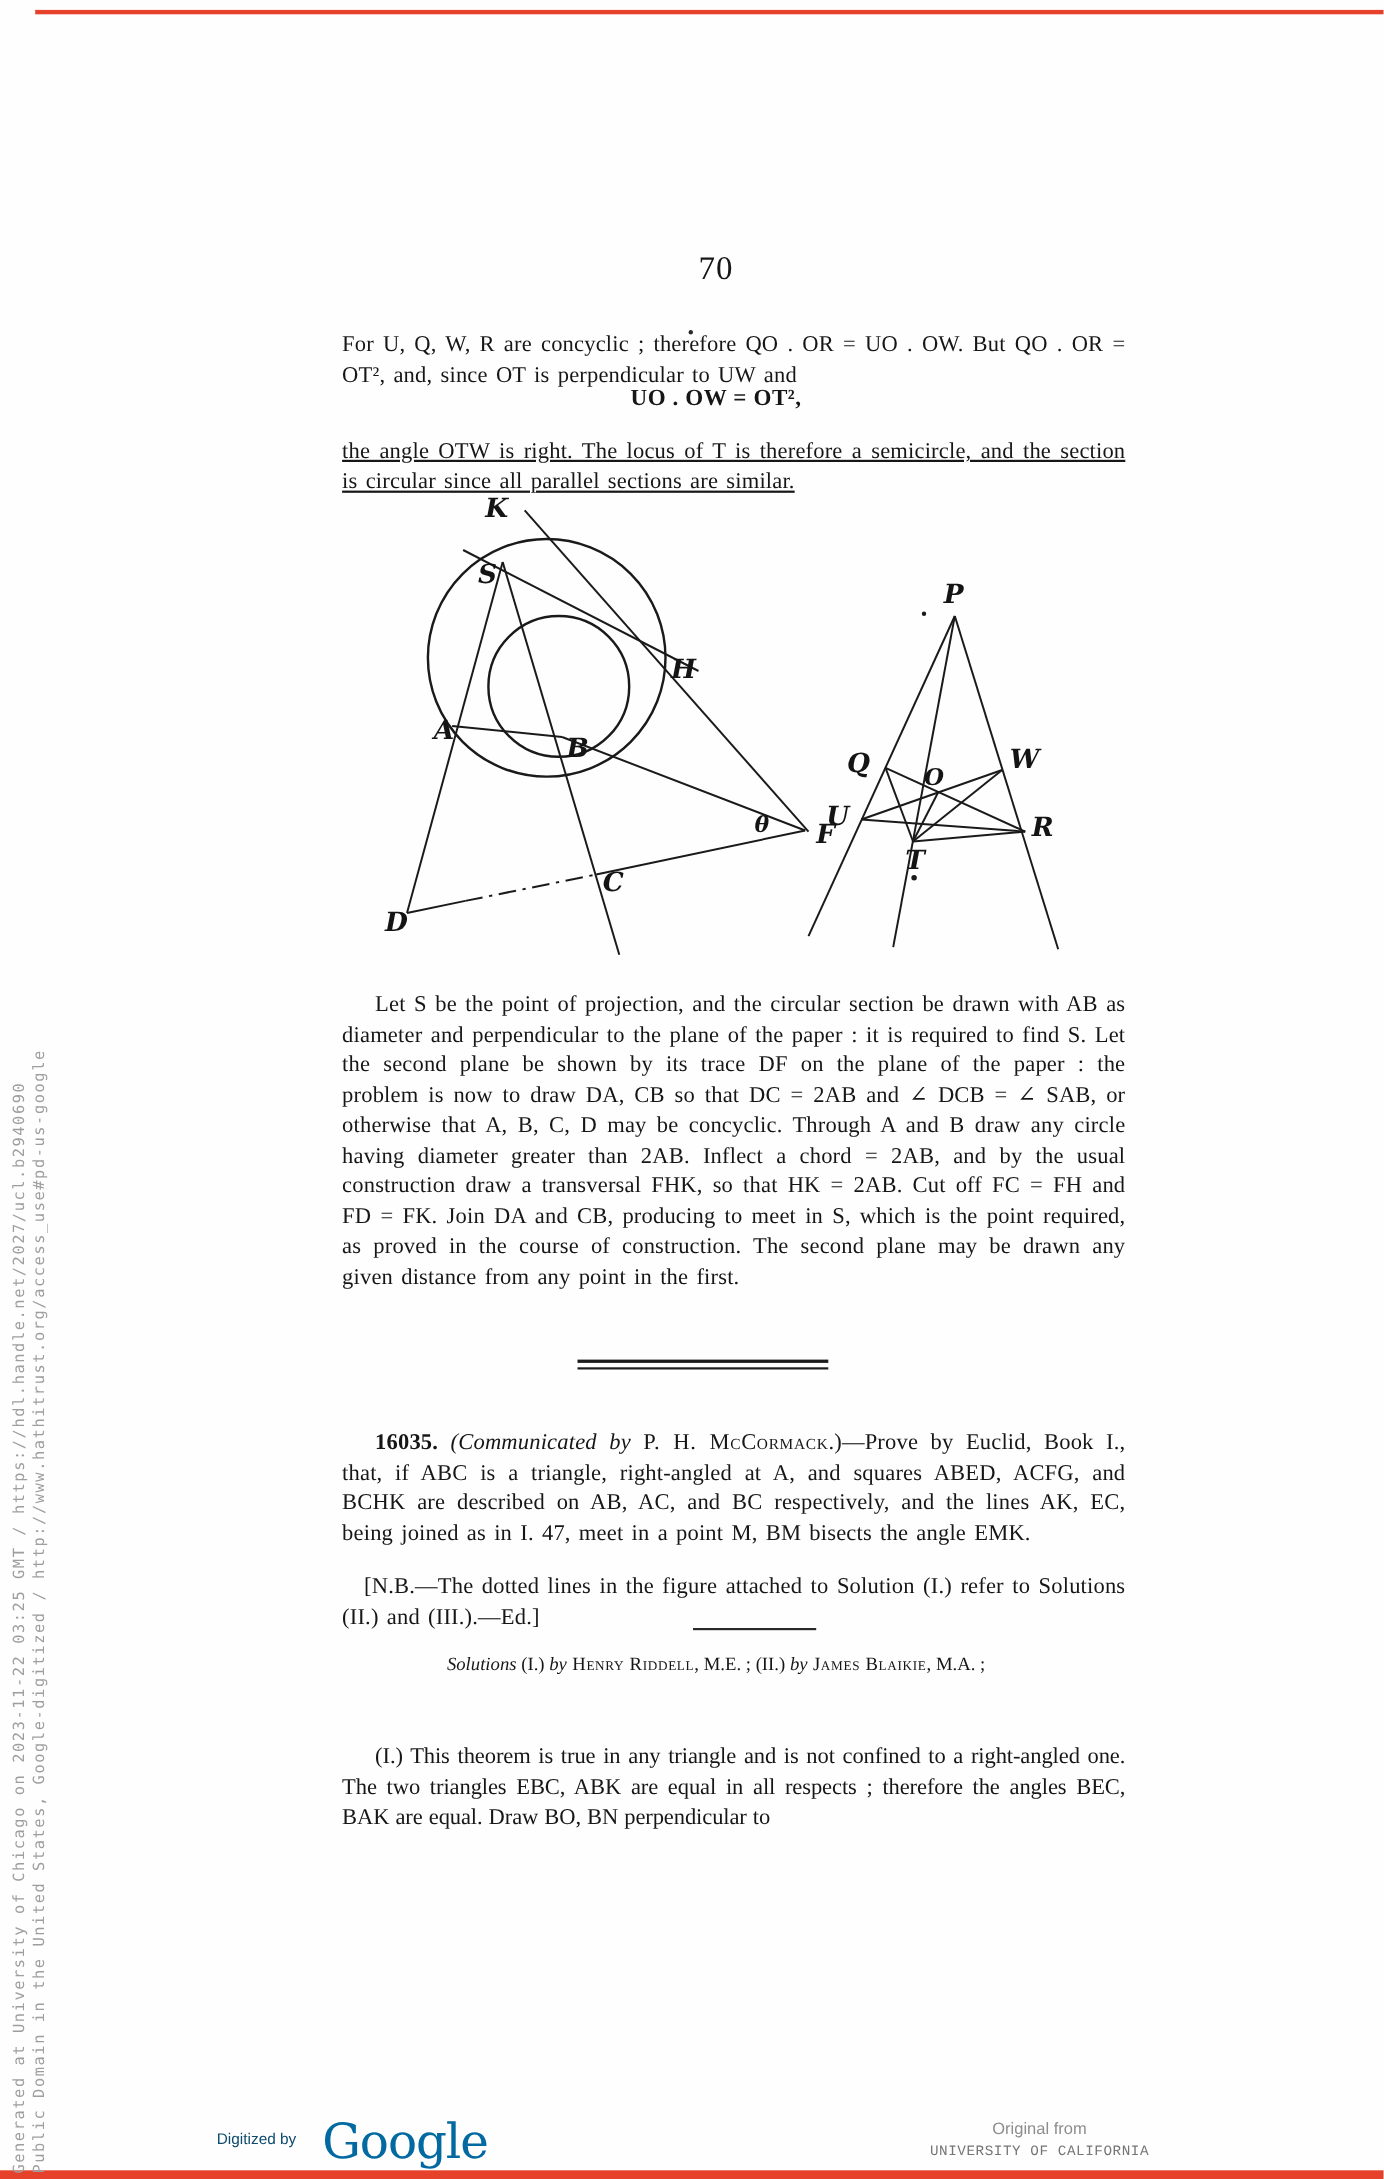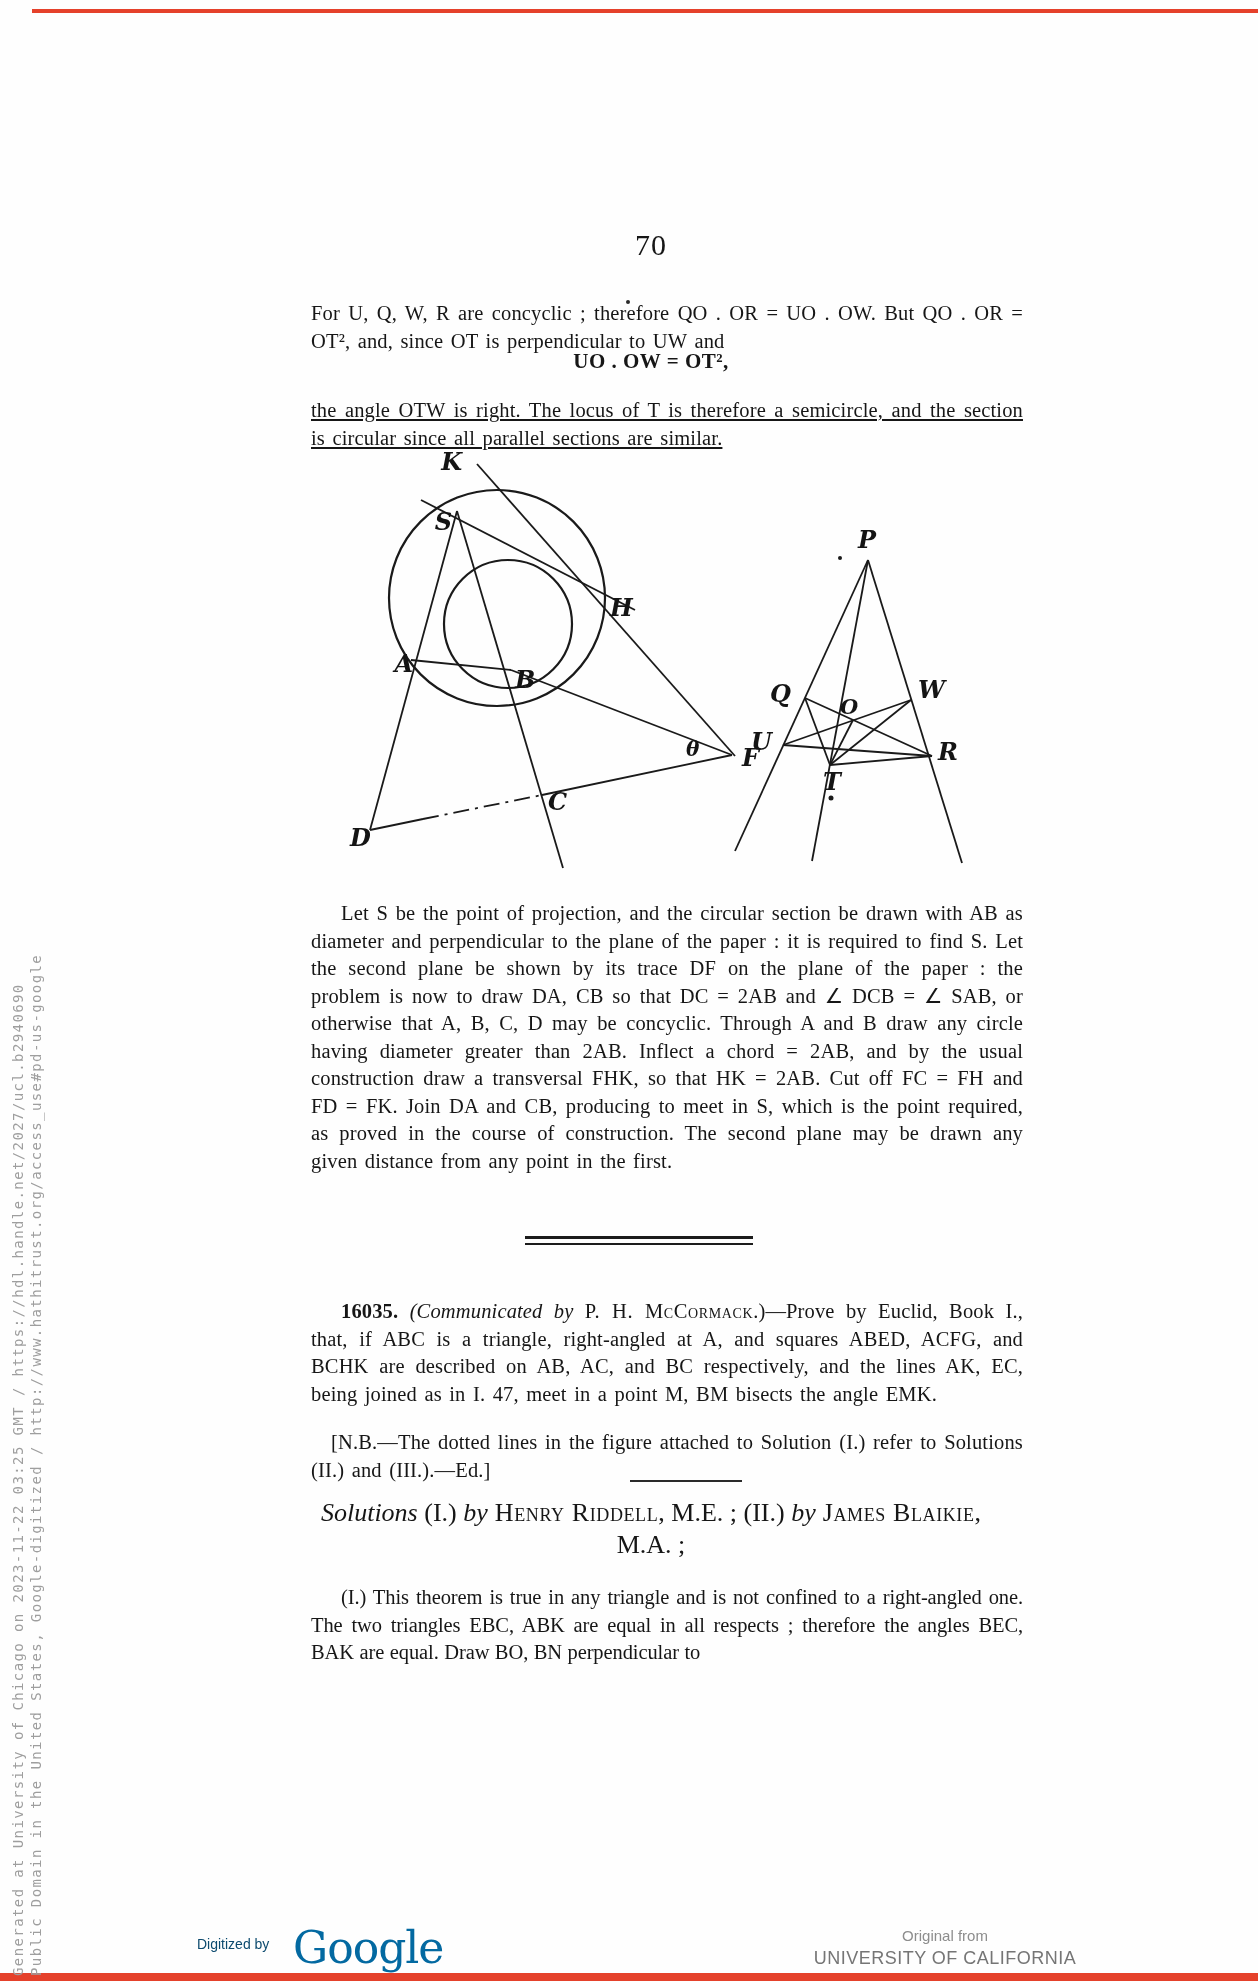--- a/index.html
+++ b/index.html
@@ -2,40 +2,40 @@
 <html><head>
 <meta charset="utf-8">
 <style>
   html,body{margin:0;padding:0;background:#ffffff;}
   .page{position:relative;width:1258px;height:1981px;background:#fefefe;overflow:hidden;
         font-family:"Liberation Serif","DejaVu Serif",serif;color:#161616;}
   .abs{position:absolute;}
   .edge{background:#e5412b;}
   .measure{left:295px;width:712px;}
   .body-text{font-size:20.5px;line-height:27.5px;text-align:justify;word-spacing:2.2px;letter-spacing:0.15px;}
-  .indent{text-indent:30px;font-family:Liberation Serif, serif;}
+  .indent{text-indent:30px;}
   p{margin:16px;}
   .pagenum{font-size:30px;text-align:center;letter-spacing:1px;}
   .equation{font-size:21px;text-align:center;letter-spacing:0.5px;font-weight:bold;}
   .bold{font-weight:bold;}
   .ital{font-style:italic;}
   .smallcaps{font-variant:small-caps;letter-spacing:0.6px;}
   .center{text-align:center;}
   .divider{border-top:3px solid #1c1c1c;border-bottom:2px solid #1c1c1c;height:4px;}
   .shortrule{background:#2a2a2a;height:2px;}
-  .sol-head{font-size:26px;line-height:32px;}
+  .sol-head{font-size:17px;line-height:32px;}
   .tight{word-spacing:0.5px;letter-spacing:-0.1px;}
   .watermark{transform-origin:0 0;transform:rotate(-90deg);
              font-family:"DejaVu Sans Mono",monospace;font-size:14px;line-height:17.5px;
              color:#9e9e9e;letter-spacing:1.4px;white-space:nowrap;}
   .foot-sans{font-family:"Liberation Sans","DejaVu Sans",sans-serif;}
   .digitized{font-size:14px;color:#0c4a6e;}
   .google-logo{font-family:"DejaVu Serif",serif;font-size:44px;color:#0369a1;letter-spacing:-1px;}
   .orig-from{font-size:15px;color:#8d8d8d;text-align:center;}
-  .institution{font-size:18px;color:#757575;letter-spacing:0.5px;text-align:center;}
+  .institution{font-size:13px;color:#757575;letter-spacing:0.5px;text-align:center;font-family:Liberation Mono, monospace;}
   .ink-dot{width:4px;height:4px;border-radius:50%;background:#2a2a2a;}
   svg text{font-family:"DejaVu Serif",serif;font-style:italic;font-weight:bold;fill:#141414;}
 </style>
 </head>
 <body>
 
 <div class="page">
 
   <div class="abs edge" style="left:32px;top:9px;width:1226px;height:4px;"></div>
   <div class="abs edge" style="left:0;top:1973px;width:1258px;height:8px;"></div>

